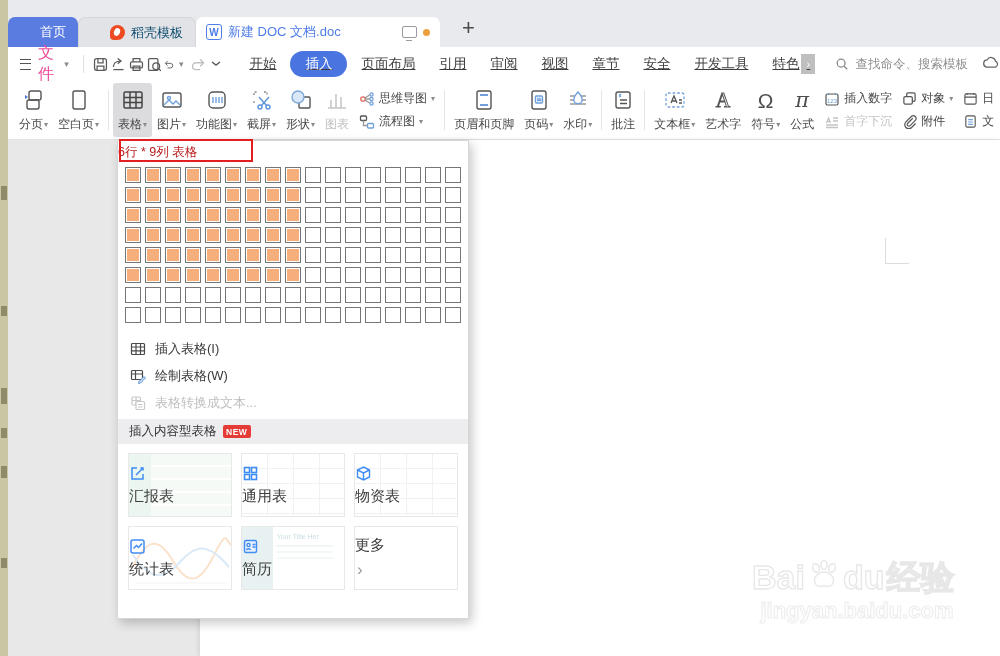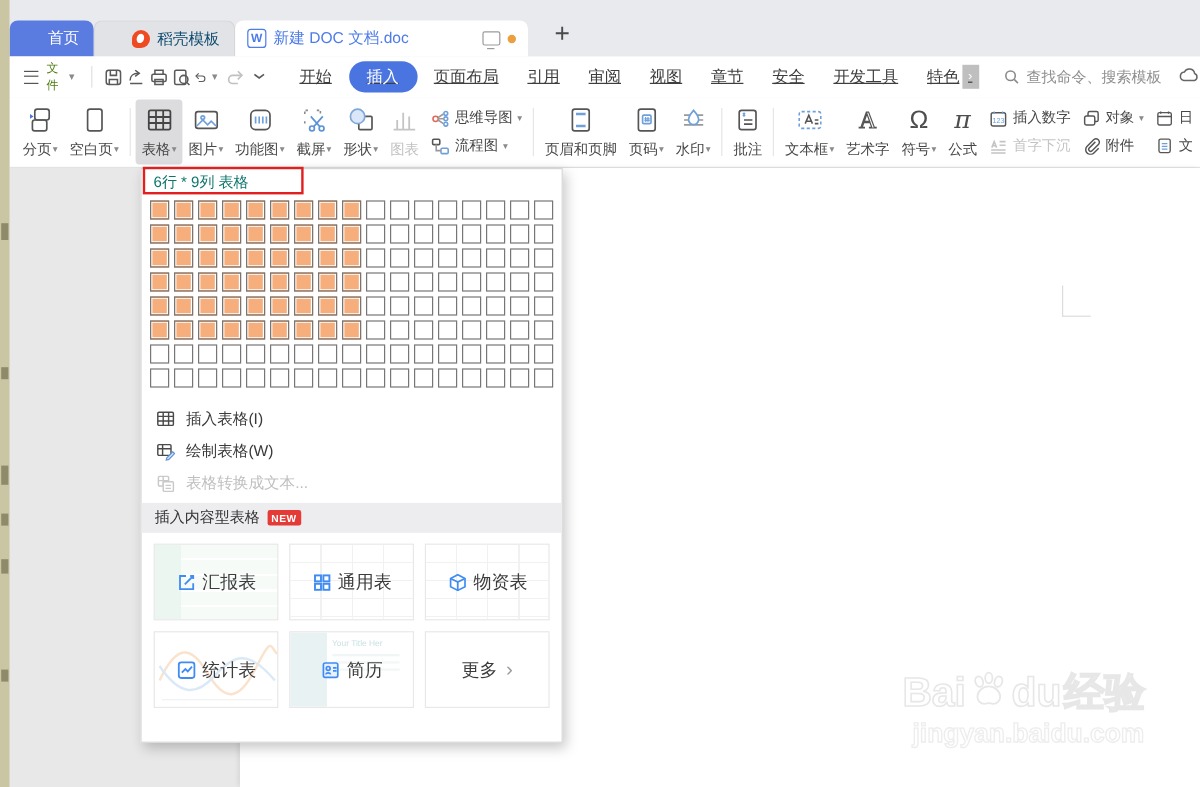--- a/index.html
+++ b/index.html
@@ -24,21 +24,21 @@
   .wicon { width:16px; height:16px; border:1.4px solid #4e7ce8; border-radius:3px; color:#4e7ce8; font-size:10px; font-weight:bold; display:flex; align-items:center; justify-content:center; flex:none; }
   .monitor-ic { width:15px; height:12px; border:1.3px solid #9a9aa0; border-radius:2px; position:relative; flex:none; }
   .monitor-ic:after { content:""; position:absolute; left:3px; bottom:-4px; width:6px; height:1.5px; background:#9a9aa0; box-shadow:0 1.5px 0 #9a9aa0 inset; }
   .dot-unsaved { width:7px; height:7px; border-radius:50%; background:#ec9f3f; flex:none; }
   .newtab-btn { margin-left:14px; font-size:22px; color:#4a4a4a; font-weight:300; padding:0 8px 6px; }
 
   
   .menubar { position:absolute; left:0; top:47px; right:0; height:34px; background:#fff; display:flex; align-items:center; padding-left:12px; }
   .hamb { width:16px; height:11px; border-top:1.6px solid #555; border-bottom:1.6px solid #555; position:relative; margin-right:7px; }
   .hamb:after { content:""; position:absolute; left:0; top:3.2px; width:100%; height:1.6px; background:#555; }
-  .file-lbl { font-size:10px; color:#4d7c0f; }
+  .file-lbl { font-size:16px; color:#ec4899; }
   .carsm { font-size:9px; color:#8a8a8a; margin:0 6px 0 4px; }
   .vsep { width:1px; height:18px; background:#e0e0e0; margin:0 8px; }
   .qa-ic { width:26px; height:22px; display:flex; align-items:center; justify-content:center; color:#5a5a5a; }
   .qa-ic svg { display:block; }
   .qa-gray { color:#c0c0c0; }
   .mtabs { display:flex; align-items:center; margin-left:14px; gap:4px;text-decoration:underline; }
   .mtab { padding:4px 10px; font-size:13.5px; color:#3e3e3e; white-space:nowrap; }
   .mtab-pill { background:#4a74df; color:#fff; border-radius:13px; padding:4px 15px; }
   .overflow-box { width:14px; height:20px; background:#bfbfbf; color:#fff; font-size:11px; display:flex; align-items:center; justify-content:center; margin-left:-4px; }
   .searchbox { display:flex; align-items:center; gap:6px; margin-left:20px; color:#8f8f8f; font-size:12.5px; white-space:nowrap; }
@@ -58,33 +58,33 @@
   .srow.disabled { color:#c4c4c4; }
   .glyph-ic { font-size:21px; color:#4e4e4e; line-height:1; }
 
   
   .docarea { position:absolute; left:0; top:140px; right:0; bottom:0; background:#e8e8e8; }
   .page { position:absolute; left:192px; top:0; right:0; bottom:0; background:#fff; box-shadow:-2px 0 4px rgba(0,0,0,.08); }
   .corner-mark { position:absolute; left:685px; top:98px; width:24px; height:26px; border-left:1.5px solid #dcdcdc; border-bottom:1.5px solid #dcdcdc; }
 
   
   .dropdown { position:absolute; left:117px; top:140px; width:352px; height:479px; background:#fff; border:1px solid #d6d6d6; box-shadow:3px 4px 10px rgba(0,0,0,.22); z-index:40; }
-  .dd-header { height:22px; display:flex; align-items:center; padding-left:10px; font-size:12.5px; color:#0f766e; }
+  .dd-header { height:22px; display:flex; align-items:center; font-size:12.5px; color:#b91c1c; }
   .red-annot { position:absolute; left:1px; top:-2px; width:134px; height:23px; border:2px solid #e21f1f; pointer-events:none; z-index:5; }
   .sizegrid { display:grid; grid-template-columns:repeat(17,16px); grid-auto-rows:16px; gap:4px; padding:4px 0 0 7px; }
   .cell { width:16px; height:16px; border:1px solid #767676; background:#fff; box-shadow:inset 0 0 0 1px #fff; }
   .cell.sel { background:#f5ae7c; }
   .dd-list { margin-top:12px;text-align:right; }
   .dd-item { height:27px; display:flex; align-items:center; gap:9px; padding-left:11px; font-size:13px; color:#3a3a3a; }
   .dd-item.disabled { color:#bfbfbf; }
   .dd-item .ico { width:17px; height:17px; display:flex; align-items:center; justify-content:center; }
   .dd-section { height:25px; background:#ededf0; display:flex; align-items:center; gap:6px; padding-left:11px; margin-top:3px; font-size:12.5px; color:#333; }
   .new-badge { background:#e43b36; color:#fff; font-size:8.5px; font-weight:bold; padding:1.5px 3.5px; border-radius:2px; letter-spacing:.5px; }
   .tpl-grid { display:grid; grid-template-columns:repeat(3,104px); grid-auto-rows:64px; gap:9px; padding:9px 0 0 10px; }
-  .tpl-card { border:1px solid #e8e8e8; background:#fff; position:relative; display:flex; align-items:center; justify-content:center; gap:5px; font-size:15px; color:#3c3c3c; overflow:hidden; }
+  .tpl-card { border:1px solid #e8e8e8; background:#fff; position:relative; display:flex; align-items:flex-start; justify-content:center; gap:5px; font-size:15px; color:#3c3c3c; overflow:hidden;flex-direction:column; }
   .tpl-card .ticon16 { width:17px; height:17px; flex:none; position:relative; z-index:2; }
   .tpl-card .tpl-lbl { position:relative; z-index:2; }
   .pv { position:absolute; inset:0; z-index:1; opacity:.55; }
   .pv-table-green { background:
       linear-gradient(90deg,#dcefe5 0 22px, transparent 22px),
       repeating-linear-gradient(180deg,#eef7f2 0 11px,#ffffff 11px 13px); }
   .pv-table-gray { background:
       repeating-linear-gradient(180deg,transparent 0 14px,#ececec 14px 15px),
       repeating-linear-gradient(90deg,transparent 0 25px,#ececec 25px 26px); opacity:.7; }
   .pv-resume { background:linear-gradient(90deg,#d6e7e9 0 30%, #fff 30%); }

